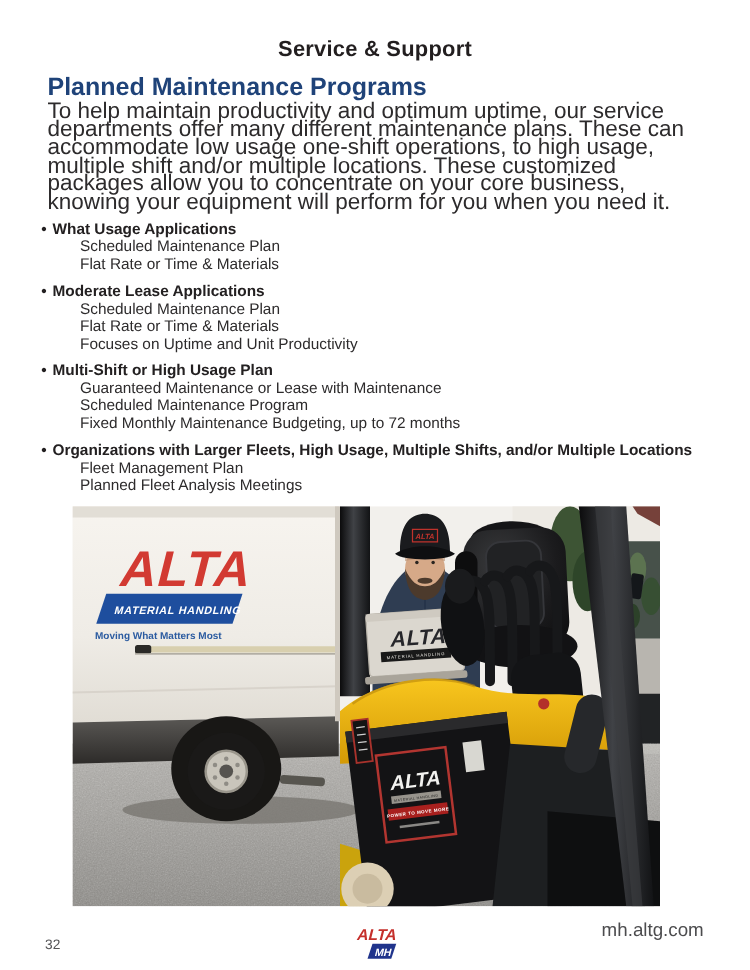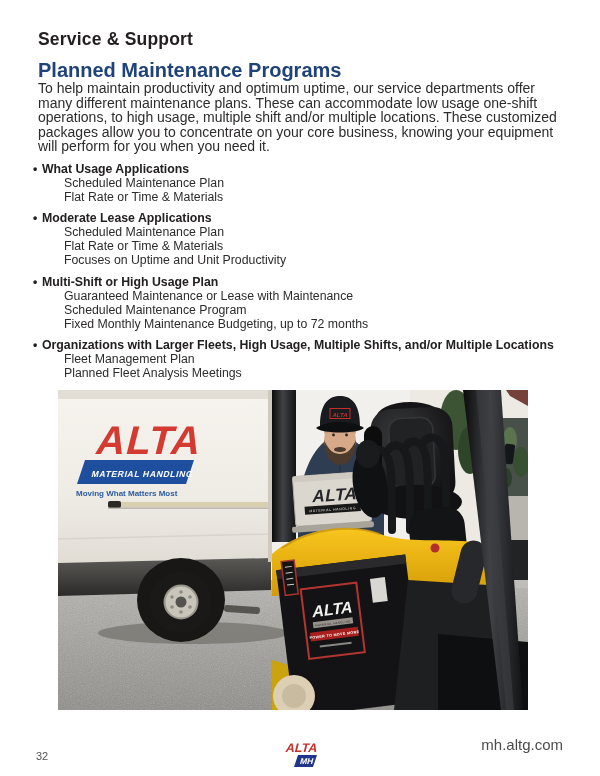--- a/index.html
+++ b/index.html
@@ -4,27 +4,27 @@
 <style>
   html,body{margin:0;padding:0;}
   body{
     width:600px;height:776px;position:relative;overflow:hidden;
     background:#ffffff;color:#2d2b2c;
     font-family:"Liberation Sans",sans-serif;
     -webkit-font-smoothing:antialiased;
   }
   .content{padding:30px 38px 0 38px;}
   .page-title{
-    font-size:17.5px;line-height:18px;font-weight:bold;color:#221e1f;margin:0;letter-spacing:.2px;
+    font-size:17.5px;line-height:18px;font-weight:bold;color:#221e1f;margin:0;letter-spacing:.2px;text-align:center;
   }
   .section-heading{
     font-size:20px;line-height:15px;font-weight:bold;color:#1f4379;margin:15px 0 0 0;
   }
   .intro{
-    margin:3px 0 0 0;font-size:14px;line-height:14.5px;width:531px;color:#2d2b2c;
+    margin:3px 0 0 0;font-size:18px;line-height:14.5px;width:531px;color:#2d2b2c;
   }
   .bullets{margin-top:8px;}
   .bullet-group{margin:0 0 7.5px 0;font-size:12.3px;line-height:14px;}
   .bullet-head{display:flex;font-weight:bold;color:#232021;}
   .bullet-marker{width:9px;margin-left:-5px;flex:none;}
   .sub-item{padding-left:26px;color:#2d2b2c;}
   .photo-wrap{margin:10px 0 0 20px;width:470px;height:320px;line-height:0;}
   .footer{position:absolute;left:0;right:0;bottom:0;height:46px;}
   .footer-page-number{position:absolute;left:36px;bottom:14px;font-size:11px;color:#545456;}
   .footer-site{position:absolute;right:37px;bottom:23px;font-size:15px;color:#4c4c4e;}

